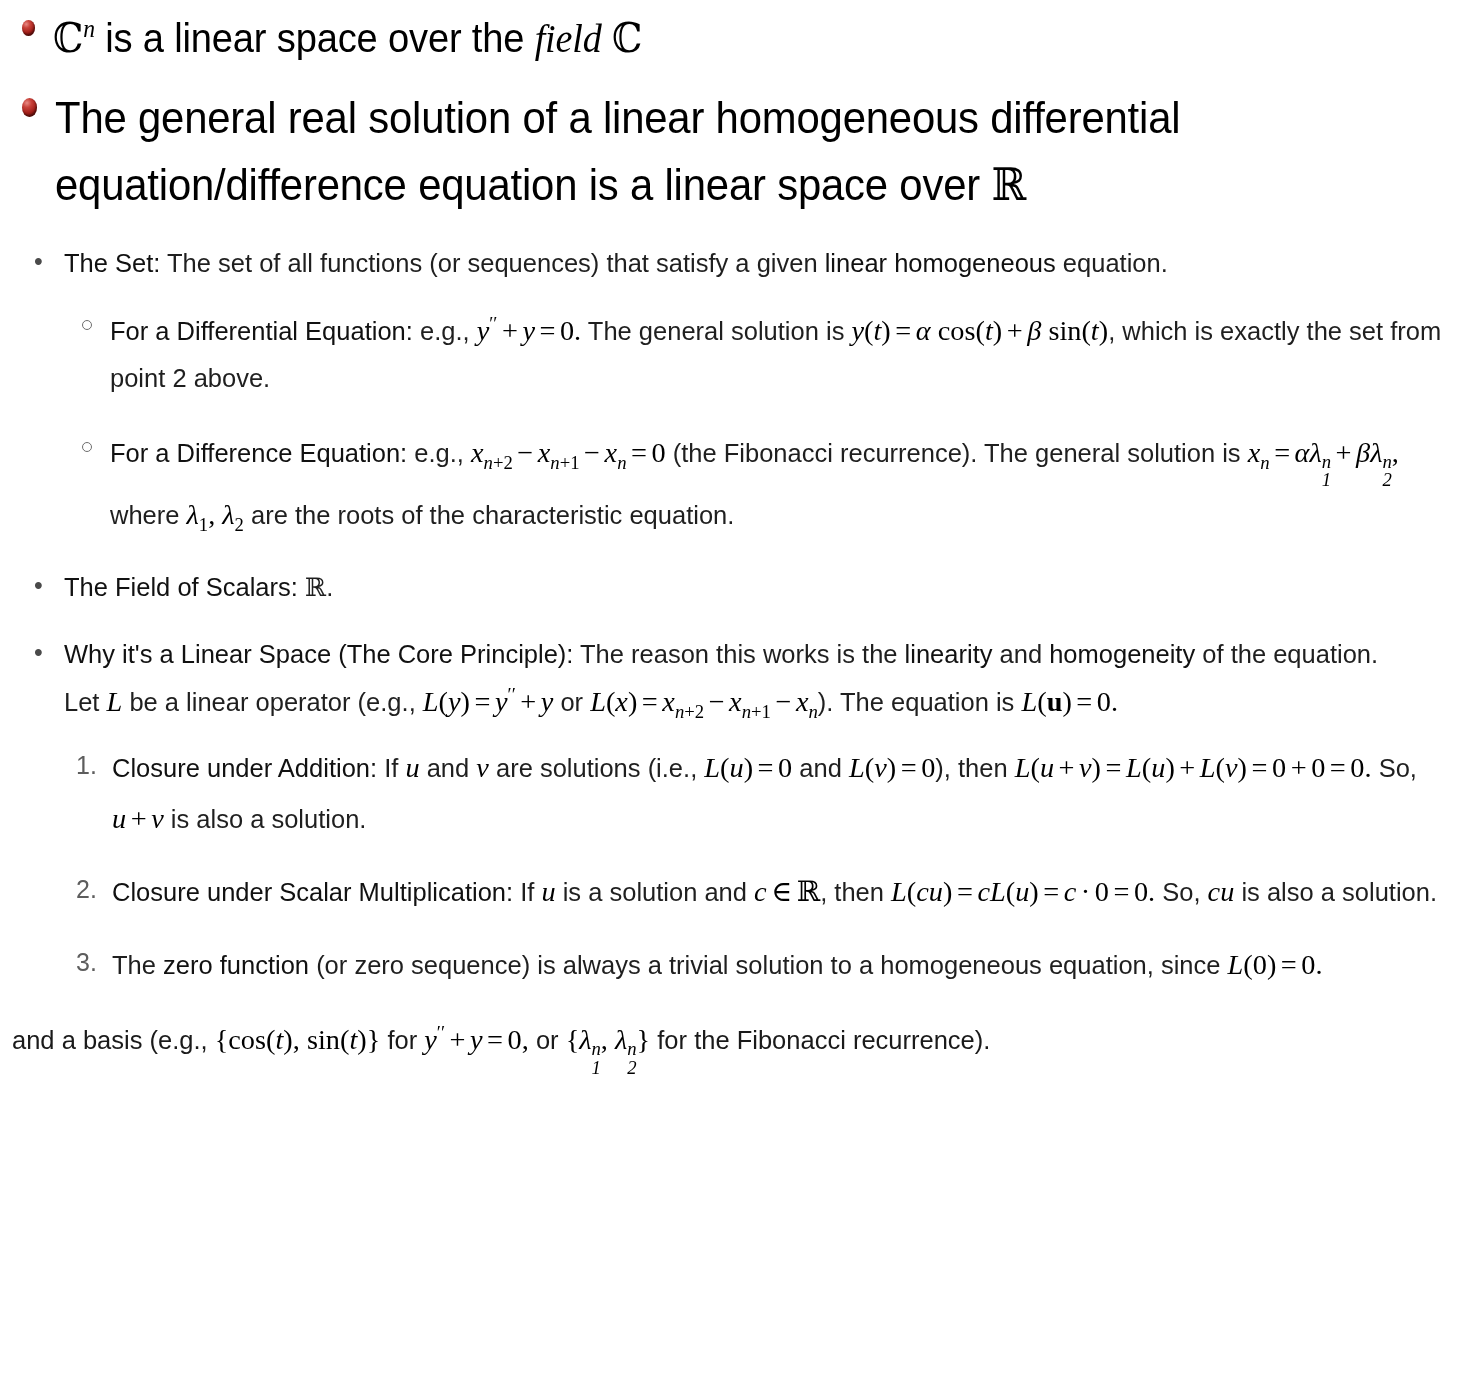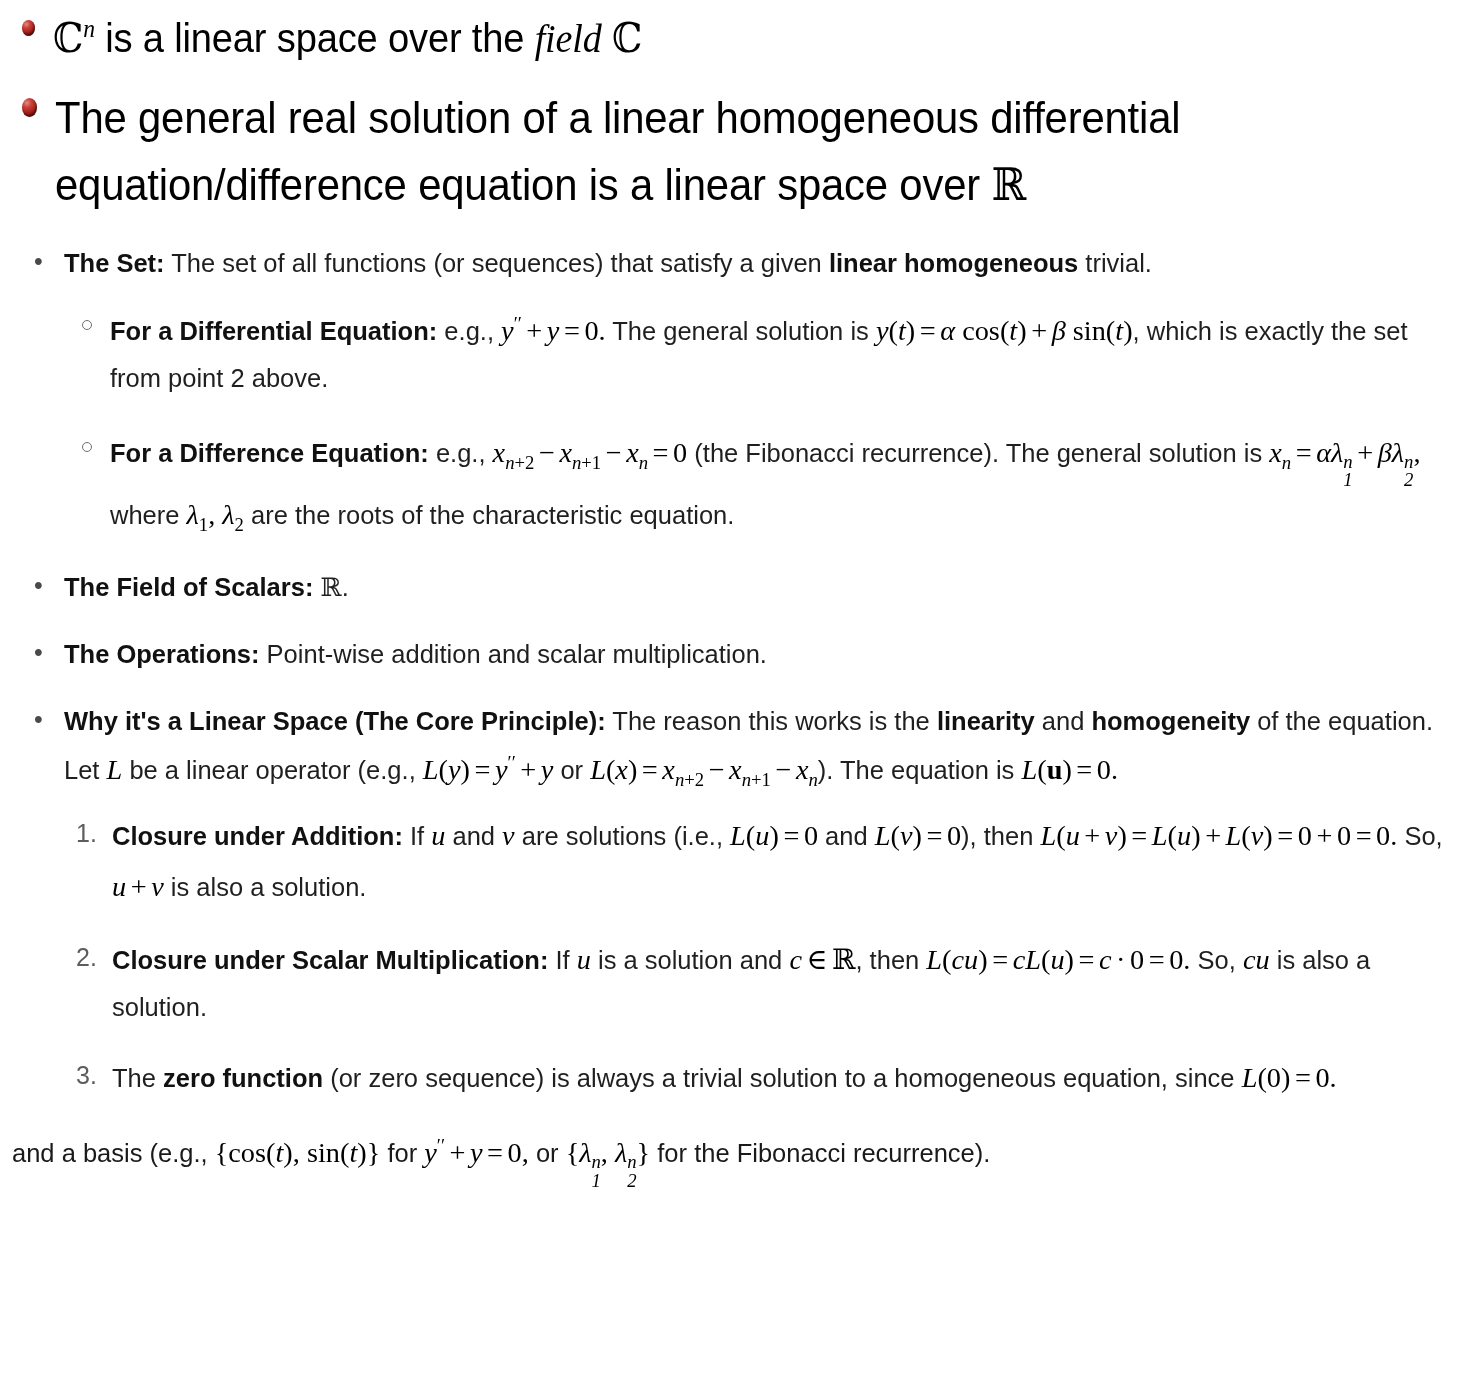--- a/index.html
+++ b/index.html
@@ -99,21 +99,21 @@
     counter-increment: ordn;
   }
   ol.lvl2n > li::before {
     content: counter(ordn) ".";
     position: absolute;
     left: 12px; top: 0;
     color: #5d5d5d;
     font-size: 25px;
   }
 
-  b, .b { font-weight: 700; color: #111; }
+  b, .b { font-weight: 400; color: #111; }
 
   .m {
     font-family: "Liberation Serif", "DejaVu Serif", serif;
     font-size: 1.11em;
     color: #000;
   }
   .m i, .mi {
     font-family: "Liberation Serif", "DejaVu Serif", serif;
     font-style: italic;
   }
@@ -166,21 +166,21 @@
         <div><span>equation/difference equation is a linear space over </span><span class="bb">ℝ</span></div>
       </div>
     </div>
 
   </div>
 
   <div class="body-block">
     <ul class="lvl1">
 
       <li>
-        <b>The Set:</b><span> The set of all functions (or sequences) that satisfy a given </span><b>linear homogeneous</b><span> trivial.</span>
+        <b>The Set:</b><span> The set of all functions (or sequences) that satisfy a given </span><b>linear homogeneous</b><span> equation.</span>
 
         <ul class="lvl2">
 
           <li>
             <b>For a Differential Equation:</b><span> e.g., </span><span class="m"><i>y</i><span class="sup up">′′</span><span class="op">+</span><i>y</i><span class="op">=</span><span class="up">0.</span></span><span> The general solution is </span><span class="m"><i>y</i>(<i>t</i>)<span class="op">=</span><i>α</i>&nbsp;<span class="up">cos</span>(<i>t</i>)<span class="op">+</span><i>β</i>&nbsp;<span class="up">sin</span>(<i>t</i>)</span><span>, which is exactly the set from point 2 above.</span>
           </li>
 
           <li>
             <b>For a Difference Equation:</b><span> e.g., </span><span class="m"><i>x</i><span class="sub"><i>n</i><span class="up">+2</span></span><span class="op">−</span><i>x</i><span class="sub"><i>n</i><span class="up">+1</span></span><span class="op">−</span><i>x</i><span class="sub"><i>n</i></span><span class="op">=</span><span class="up">0</span></span><span> (the Fibonacci recurrence). The general solution is </span><span class="m"><i>x</i><span class="sub"><i>n</i></span><span class="op">=</span><i>α</i><i>λ</i><span class="subsup">
                   <span>n</span>
@@ -191,23 +191,20 @@
                 </span><span class="up">,</span></span><span> where </span><span class="m"><i>λ</i><span class="sub up">1</span><span class="up">,</span>&nbsp;<i>λ</i><span class="sub up">2</span></span><span> are the roots of the characteristic equation.</span>
           </li>
 
         </ul>
       </li>
 
       <li>
         <b>The Field of Scalars:</b> <span class="bb">ℝ</span><span>.</span>
       </li>
 
-      <li>
-        <b>The Operations:</b><span> Point-wise addition and scalar multiplication.</span>
-      </li>
 
       <li>
         <b>Why it's a Linear Space (The Core Principle):</b><span> The reason this works is the </span><b>linearity</b><span> and </span><b>homogeneity</b><span> of the equation.</span>
 
         <div class="note-line">
           <span>Let </span><span class="m mi">L</span><span> be a linear operator (e.g., </span><span class="m"><i>L</i>(<i>y</i>)<span class="op">=</span><i>y</i><span class="sup up">′′</span><span class="op">+</span><i>y</i></span><span> or </span><span class="m"><i>L</i>(<i>x</i>)<span class="op">=</span><i>x</i><span class="sub"><i>n</i><span class="up">+2</span></span><span class="op">−</span><i>x</i><span class="sub"><i>n</i><span class="up">+1</span></span><span class="op">−</span><i>x</i><span class="sub"><i>n</i></span></span><span>). The equation is </span><span class="m"><i>L</i>(<span class="bu">u</span>)<span class="op">=</span><span class="up">0.</span></span>
         </div>
 
         <ol class="lvl2n">
 

